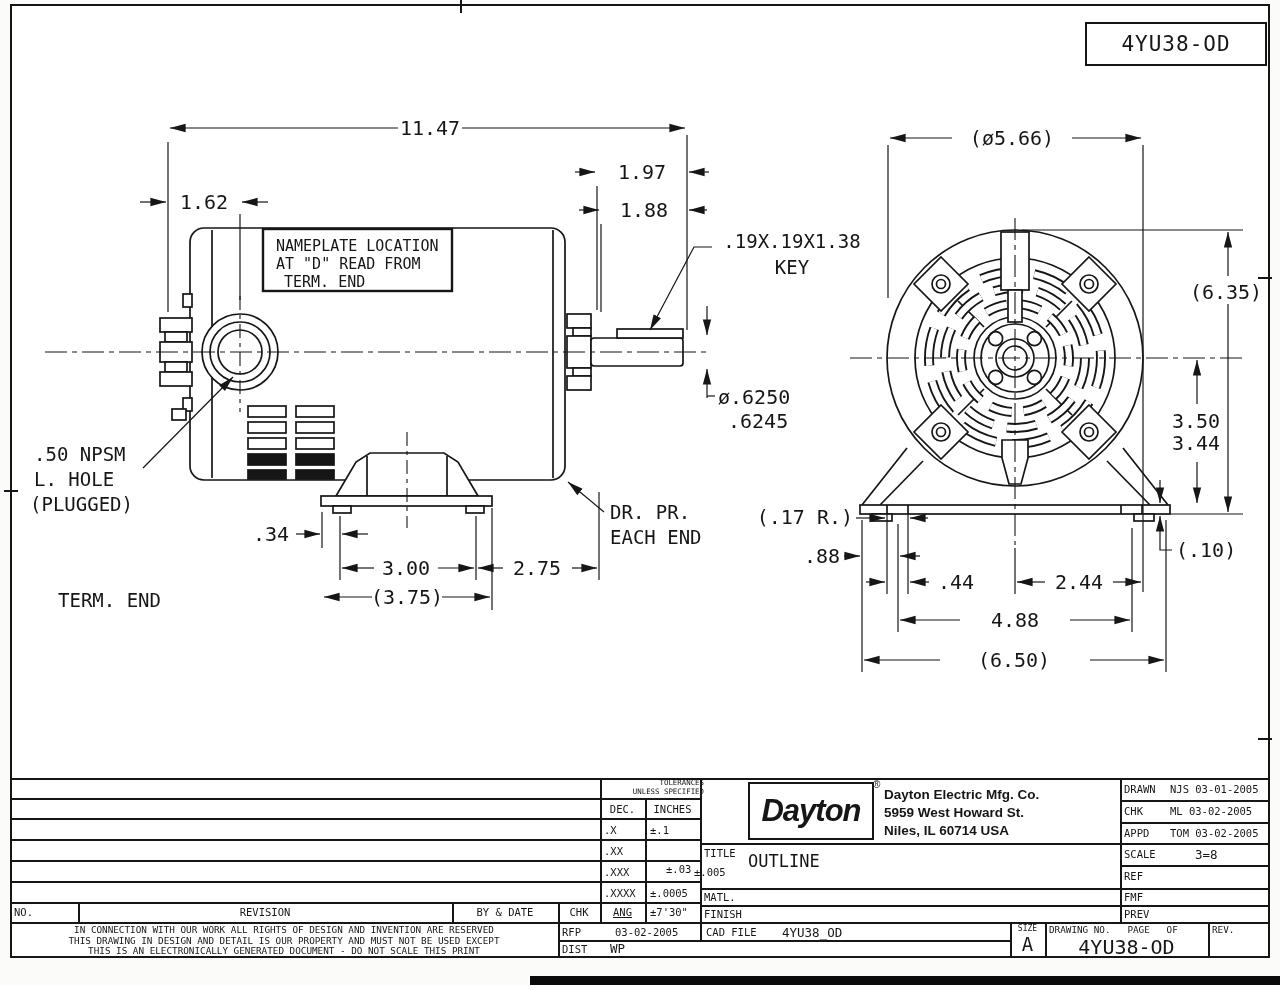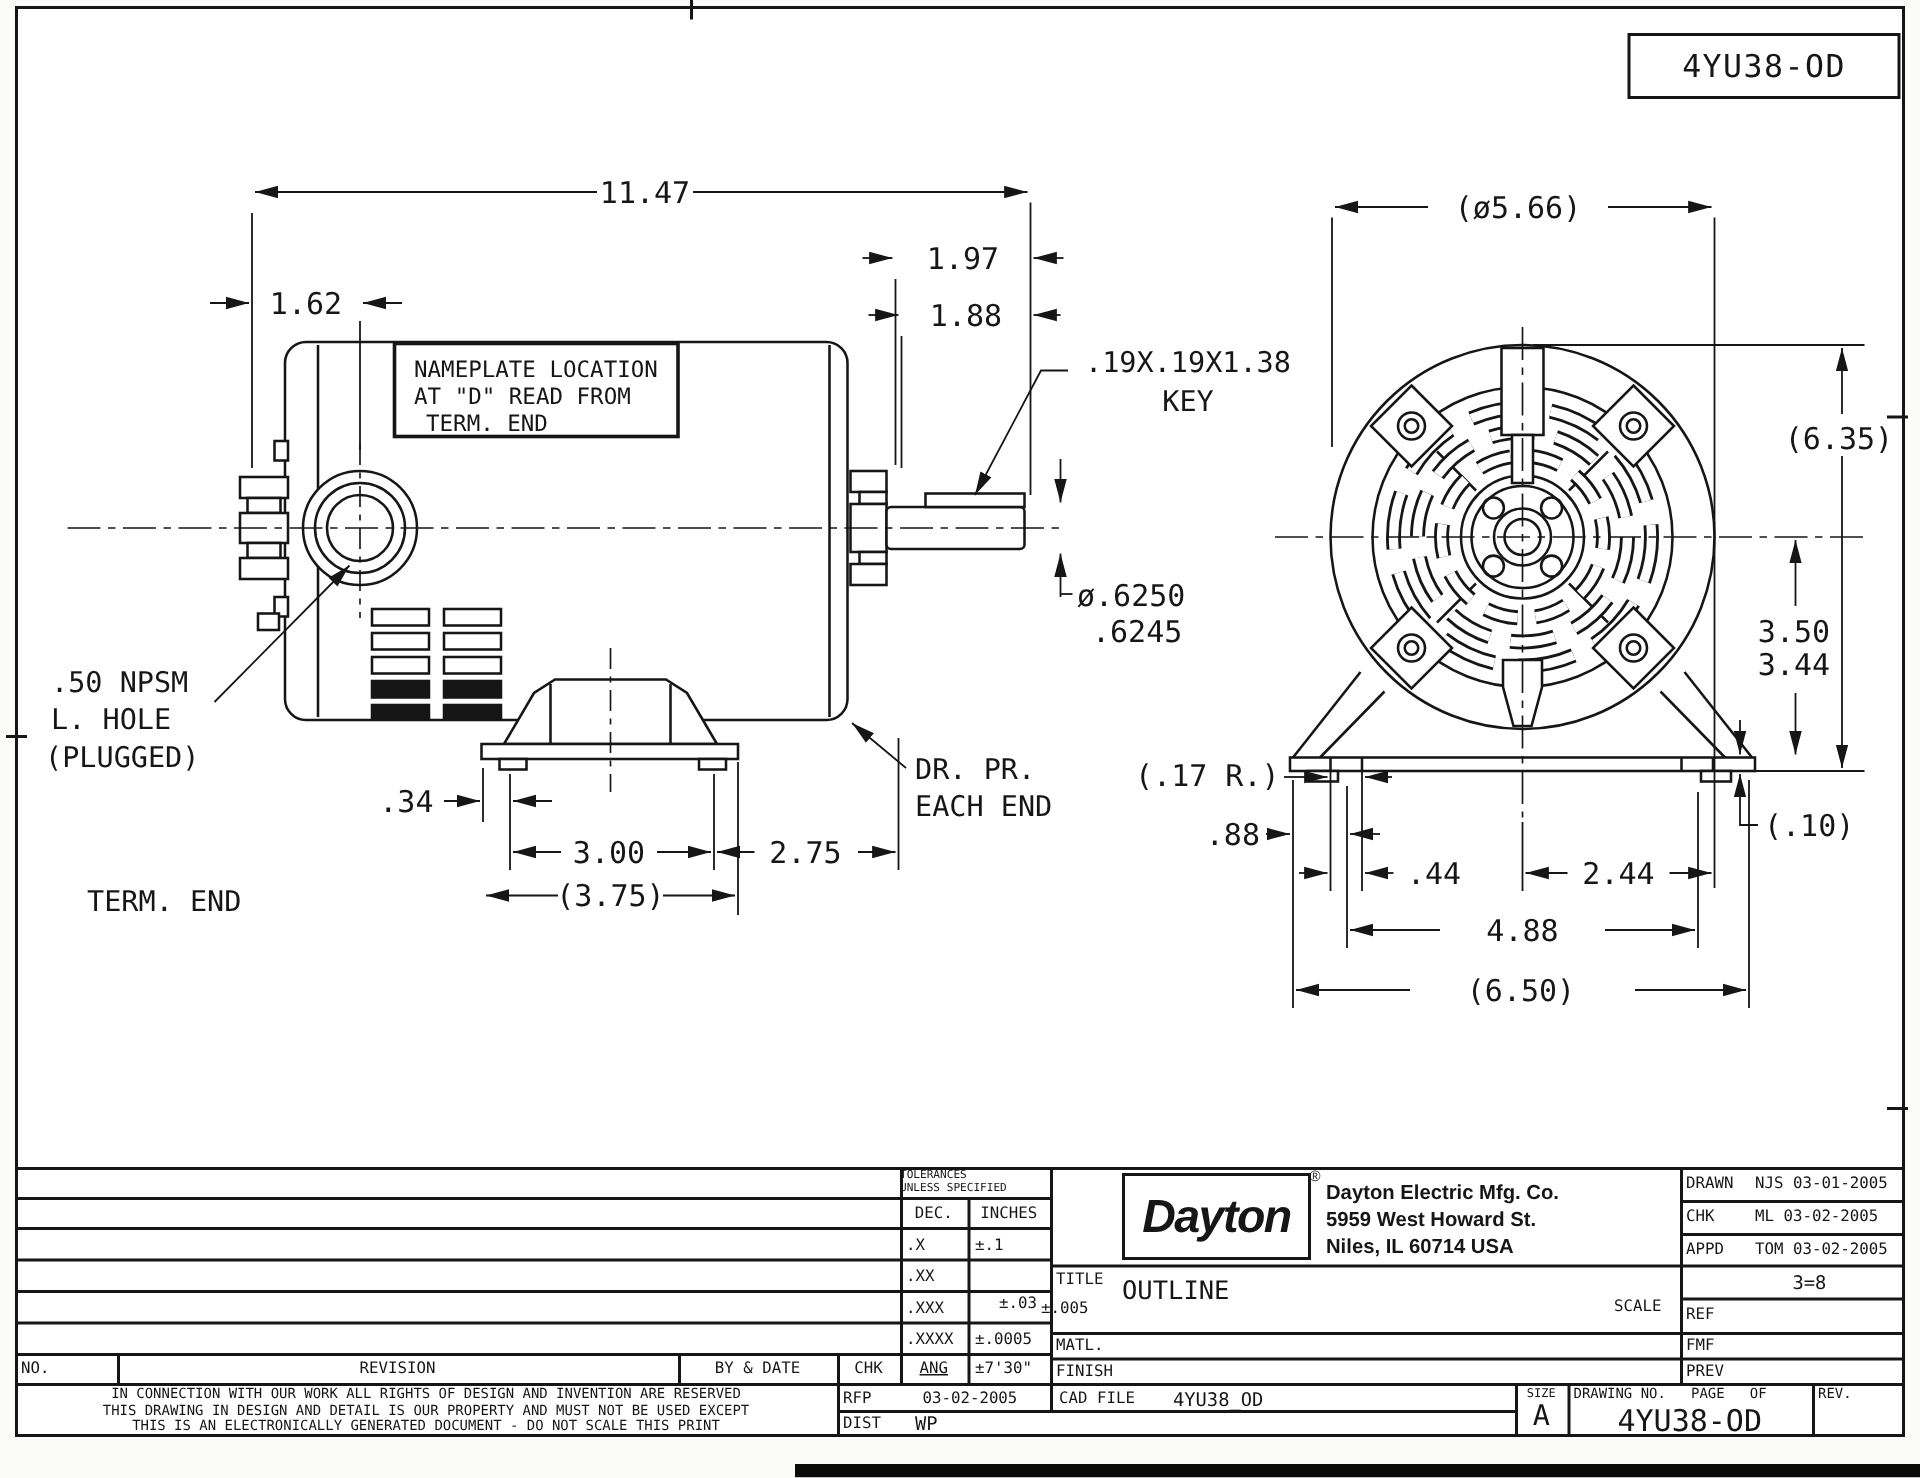--- a/index.html
+++ b/index.html
@@ -23,21 +23,21 @@
   .np{font:15px "DejaVu Sans Mono",monospace;}
   .cell{position:absolute;white-space:nowrap;}
   .f10{font-size:10.5px;} .f9{font-size:9.3px;} .f8{font-size:8px;} .f12{font-size:12.5px;}
   .f17{font-size:17px;}
   .ctr{text-align:center;}
   .logo{position:absolute;left:748px;top:782px;width:122px;height:54px;border:2.6px solid #161616;display:flex;align-items:center;justify-content:center;
         font-family:"Liberation Sans",sans-serif;font-style:italic;font-weight:900;font-size:31px;letter-spacing:-1px;}
   .addr{position:absolute;left:884px;top:786px;font-family:"Liberation Sans",sans-serif;font-weight:700;font-size:13.5px;line-height:18px;white-space:nowrap;}
   .reg{position:absolute;left:873px;top:779px;font-size:10px;font-family:"Liberation Sans",sans-serif;}
   .legal{position:absolute;left:14px;top:925px;width:540px;text-align:center;font-size:9.3px;line-height:10.6px;white-space:nowrap;}
-  .tolhead{position:absolute;left:600px;top:779px;width:104px;text-align:left;font-size:7.4px;line-height:8.6px;}
+  .tolhead{position:absolute;left:600px;top:779px;width:104px;text-align:right;font-size:7.4px;line-height:8.6px;}
   .aprow{position:absolute;left:1124px;width:144px;font-size:10.5px;}
   .aprow .lbl{display:inline-block;width:46px;}
   .botbar{position:absolute;left:530px;top:976px;width:750px;height:9px;background:#0b0b0b;}
 </style>
 </head>
 <body>
 
 <div class="frame"></div>
 <div class="tick" style="left:460px;top:0;width:2px;height:13px;"></div>
 <div class="tick" style="left:1258px;top:277px;width:14px;height:2px;"></div>
@@ -374,21 +374,21 @@
   </div>
 
   <div class="cell f10" style="left:704px;top:847px;">TITLE</div>
   <div class="cell f17" style="left:748px;top:851px;">OUTLINE</div>
   <div class="cell f10" style="left:704px;top:891px;">MATL.</div>
   <div class="cell f10" style="left:704px;top:908px;">FINISH</div>
 
   <div class="aprow" style="top:783px;"><span class="lbl">DRAWN</span><span>NJS 03-01-2005</span></div>
   <div class="aprow" style="top:805px;"><span class="lbl">CHK</span><span>ML  03-02-2005</span></div>
   <div class="aprow" style="top:827px;"><span class="lbl">APPD</span><span>TOM 03-02-2005</span></div>
-  <div class="cell f10" style="left:1076px;top:848px;margin-top:17px;">SCALE</div>
+  <div class="cell f10" style="left:1124px;top:848px;">SCALE</div>
   <div class="cell f12" style="left:1195px;top:847px;">3=8</div>
   <div class="cell f10" style="left:1124px;top:870px;">REF</div>
   <div class="cell f10" style="left:1124px;top:891px;">FMF</div>
   <div class="cell f10" style="left:1124px;top:908px;">PREV</div>
 
   <div class="cell f10" style="left:562px;top:926px;">RFP</div>
   <div class="cell f10" style="left:615px;top:926px;">03-02-2005</div>
   <div class="cell f10" style="left:706px;top:926px;">CAD FILE</div>
   <div class="cell f12" style="left:782px;top:925px;">4YU38_OD</div>
   <div class="cell f10" style="left:562px;top:943px;">DIST</div>

